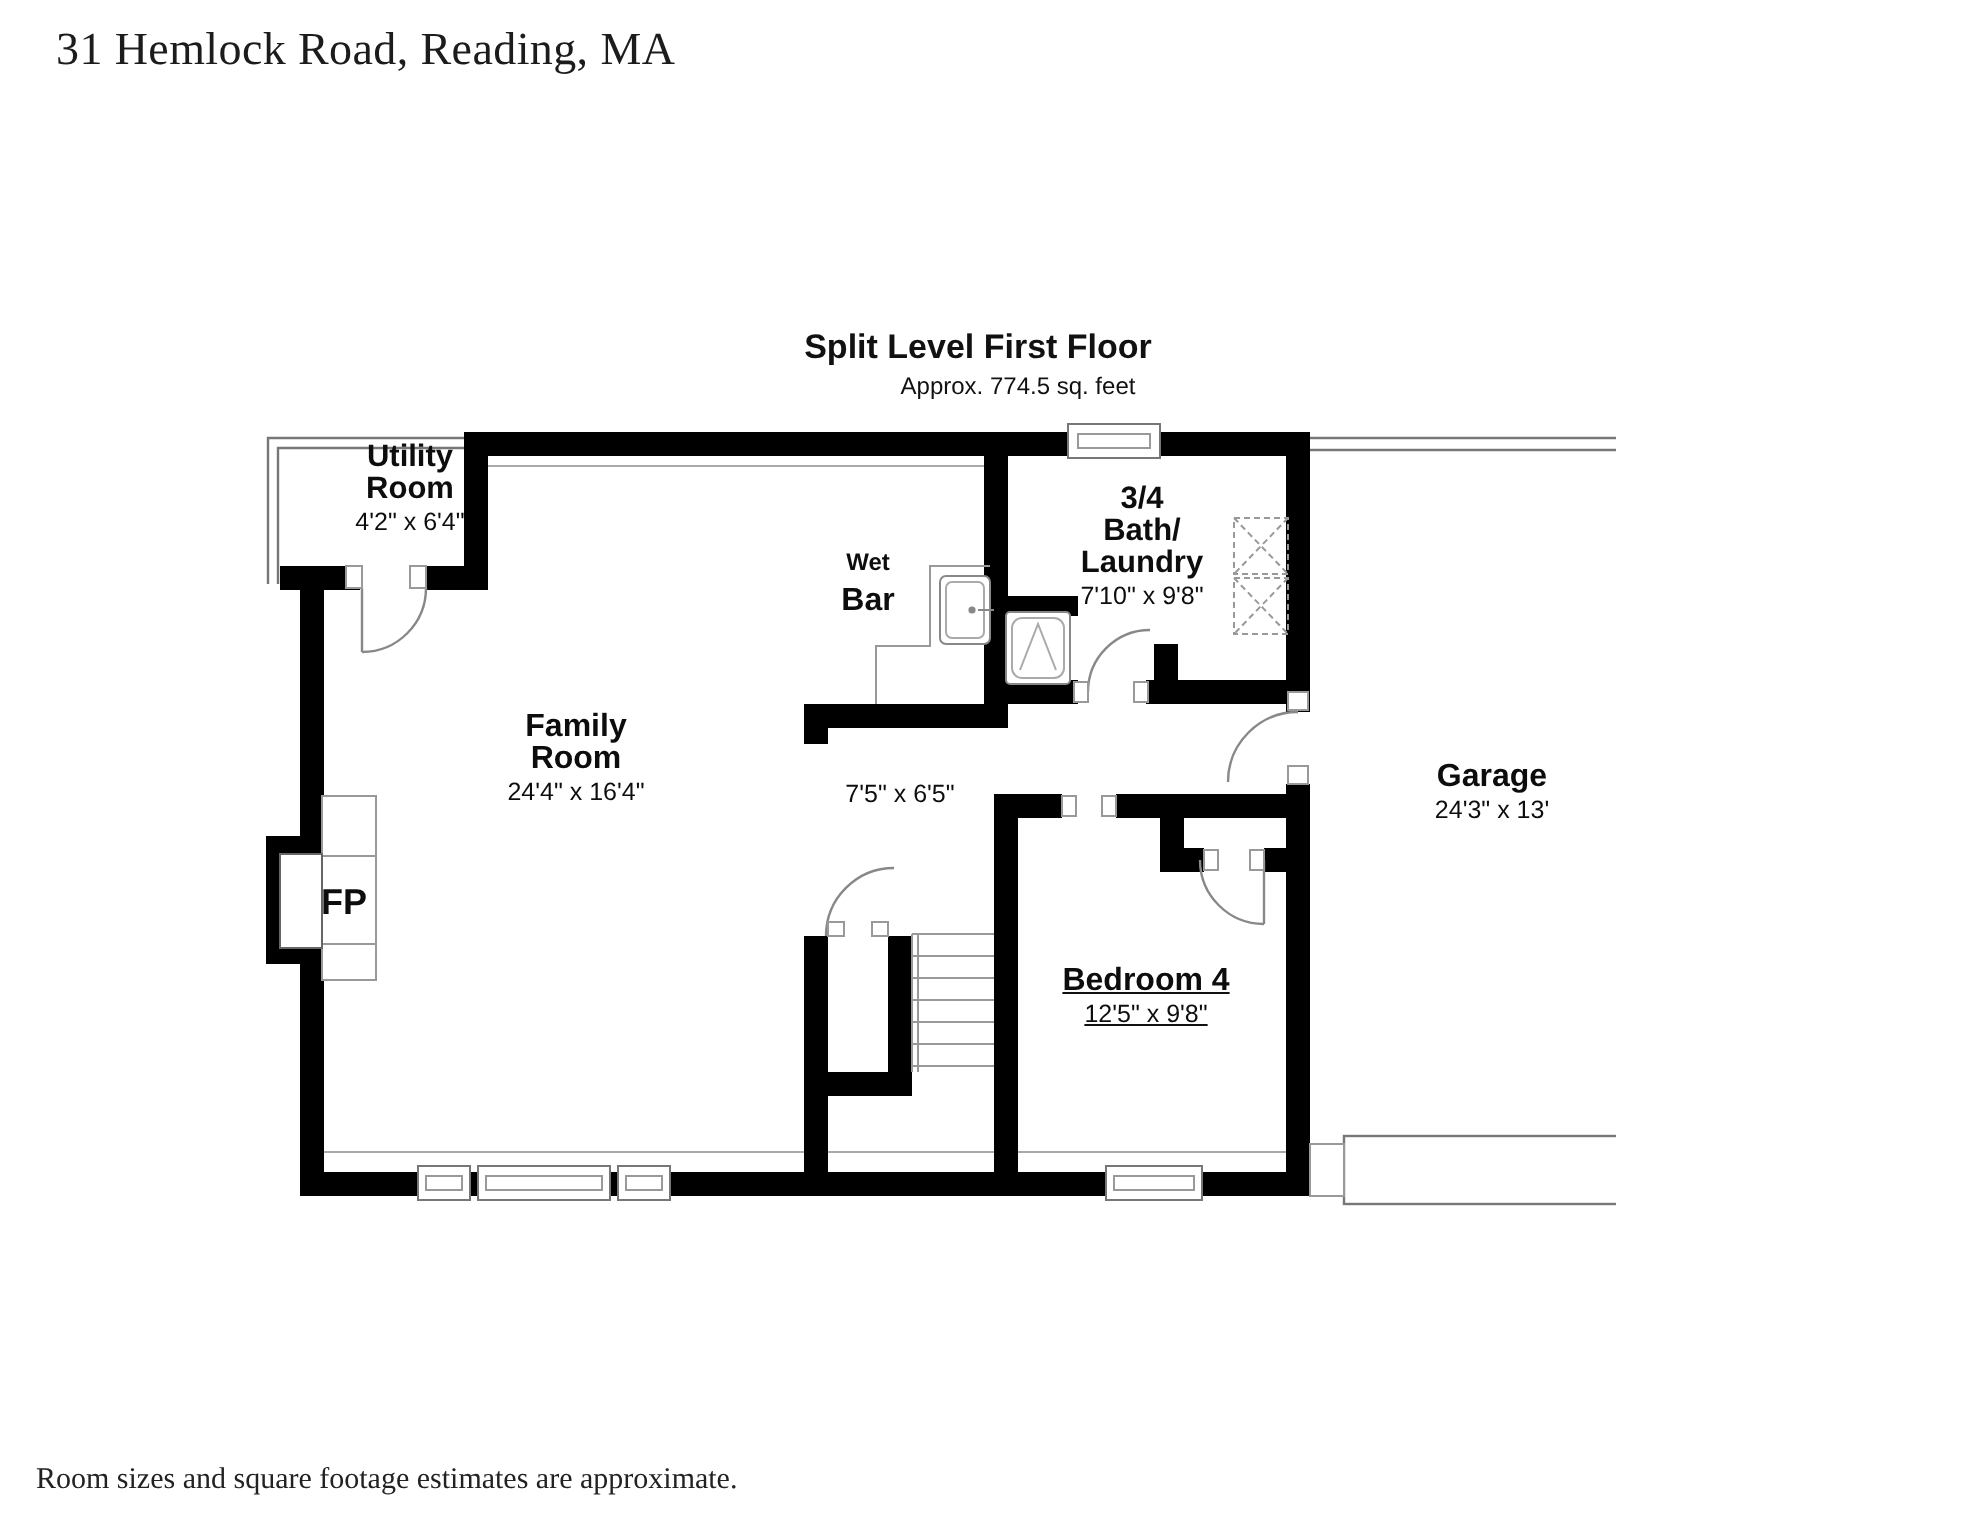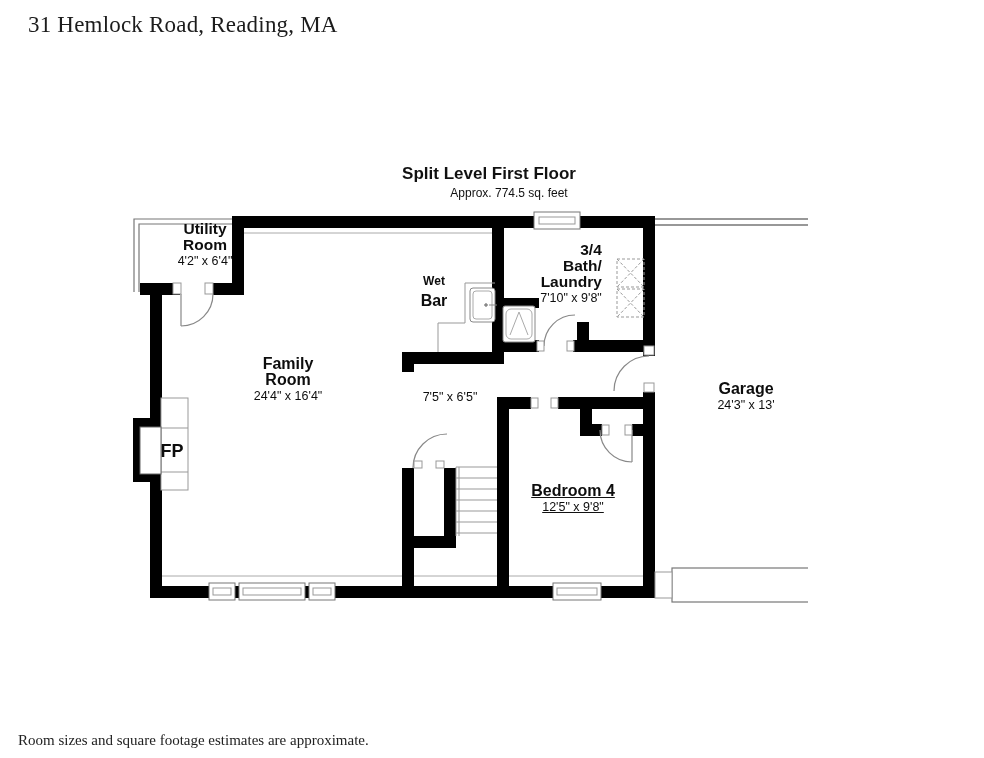--- a/index.html
+++ b/index.html
@@ -210,21 +210,21 @@
     <span class="ln">Utility</span>
     <span class="ln">Room</span>
     <span class="dims">4'2" x 6'4"</span>
   </div>
 
   <div class="room-label" style="left:434px;top:272px;">
     <span class="ln" style="font-size:12px;line-height:19px;">Wet</span>
     <span class="ln" style="font-size:16px;line-height:19px;">Bar</span>
   </div>
 
-  <div class="room-label" style="left:571px;top:242px;text-align:right;">
+  <div class="room-label" style="left:571px;top:242px;">
     <span class="ln">3/4</span>
     <span class="ln">Bath/</span>
     <span class="ln">Laundry</span>
     <span class="dims">7'10" x 9'8"</span>
   </div>
 
   <div class="room-label" style="left:288px;top:356px;">
     <span class="ln" style="font-size:16px;">Family</span>
     <span class="ln" style="font-size:16px;">Room</span>
     <span class="dims">24'4" x 16'4"</span>

